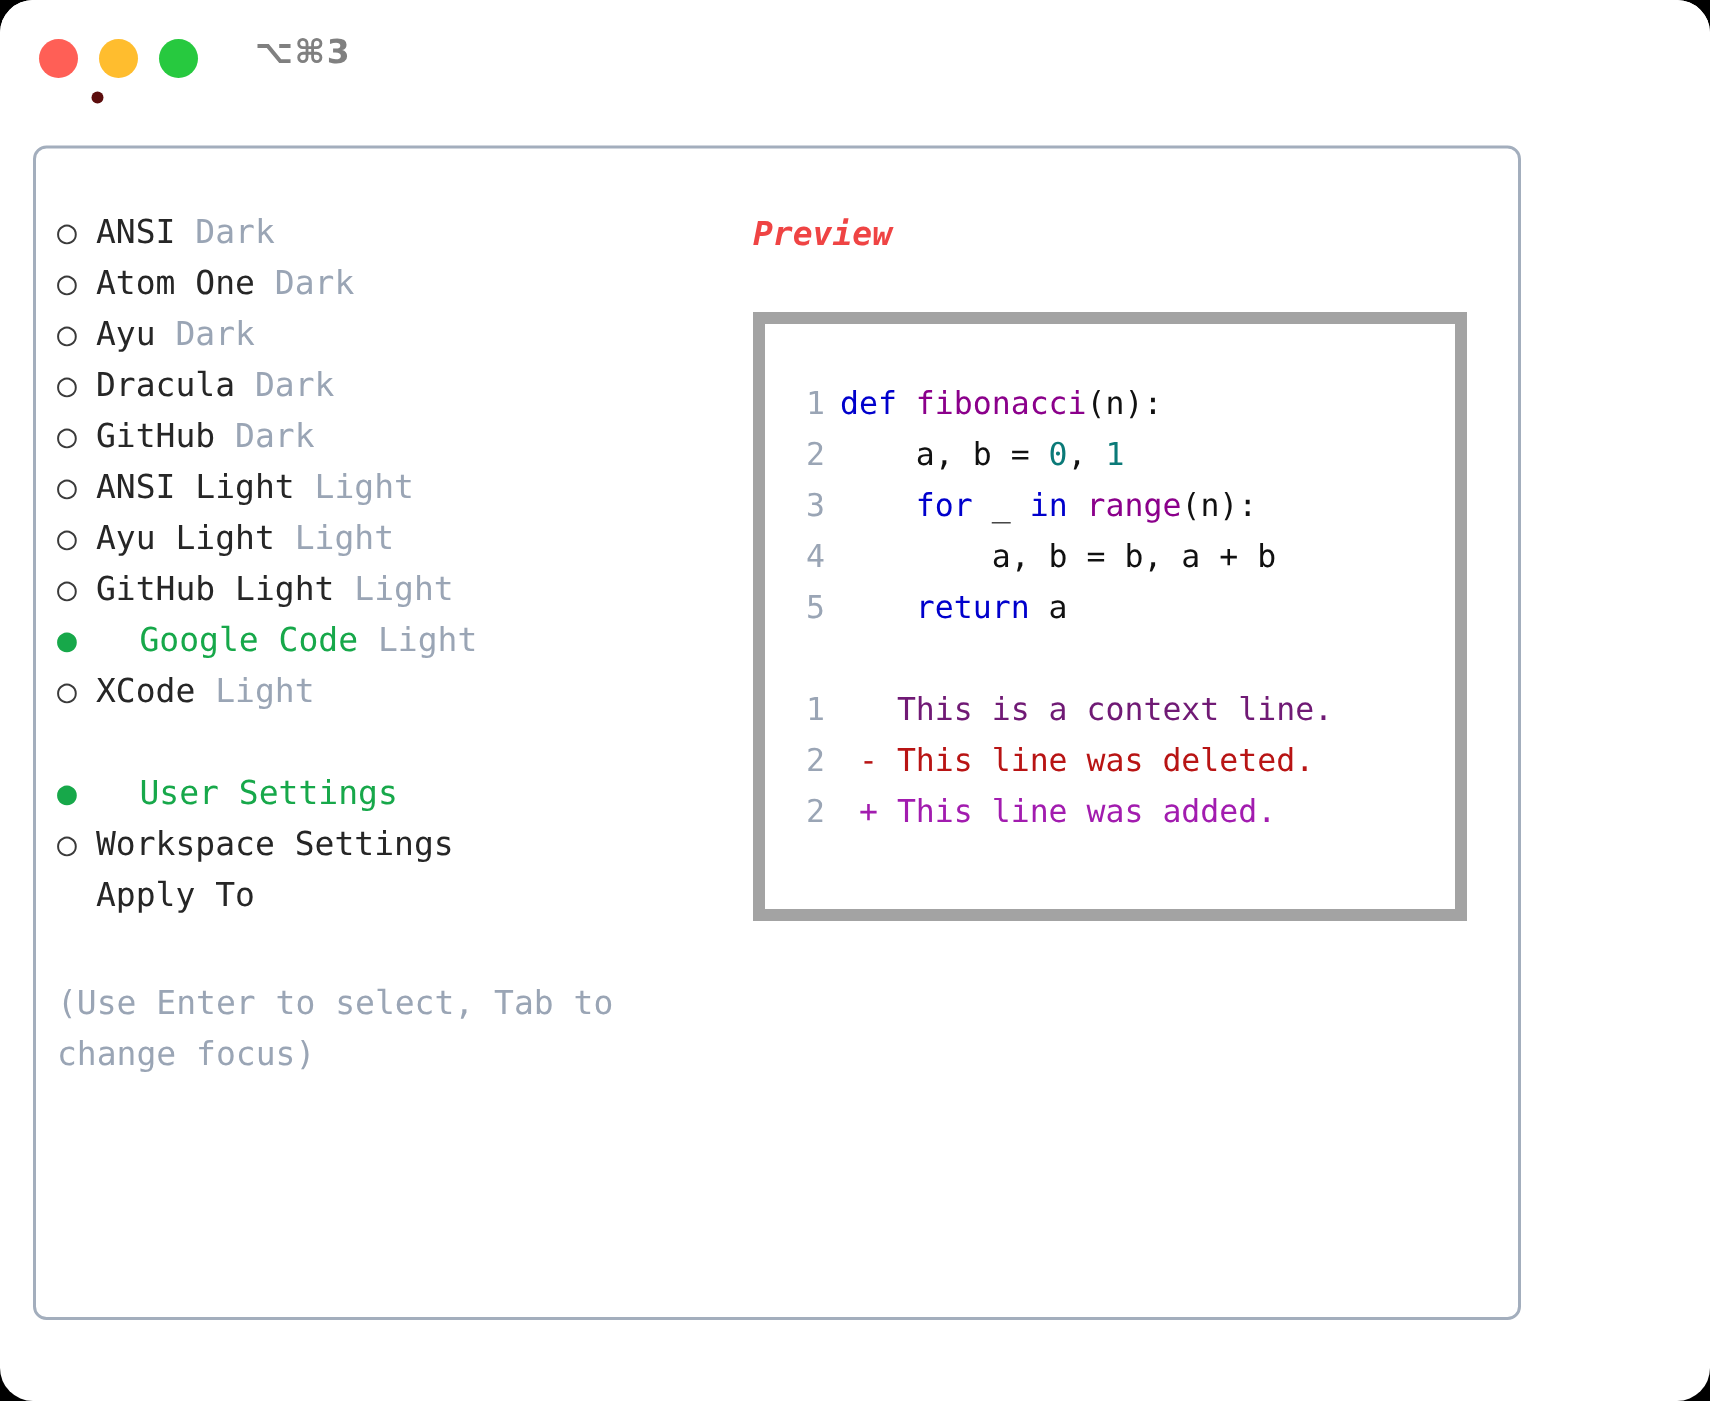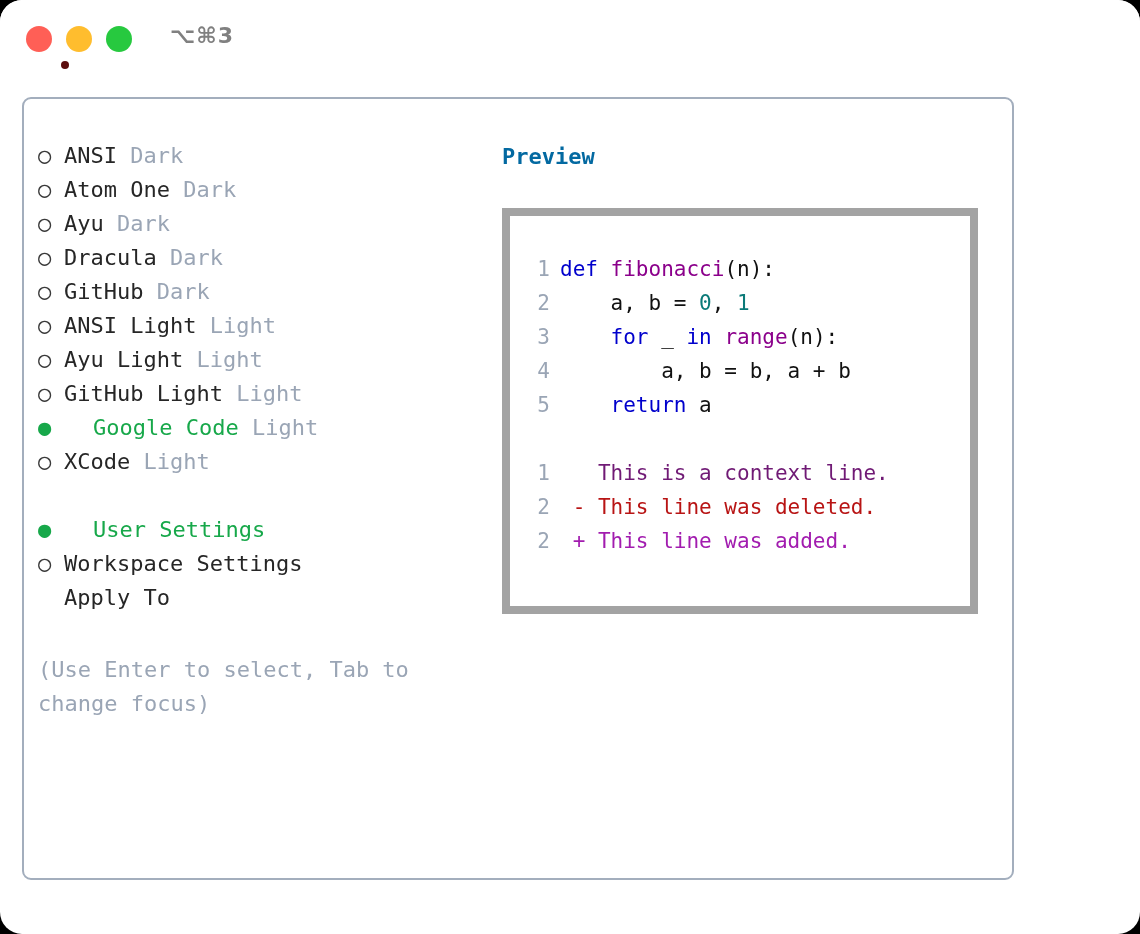--- a/index.html
+++ b/index.html
@@ -131,24 +131,25 @@
   
   #right-col {
     position: absolute;
     left: 478px;
     top: 40px;
     width: 500px;
   }
   #preview-title {
     font-size: 22px;
     font-weight: 700;
-    color: #0369a1;
+    color: #ef4444;
     height: 36px;
     line-height: 36px;
     white-space: pre;
+    font-style: italic;
   }
   #preview-box {
     margin-top: 33px;
     width: 476px;
     height: 406px;
     border: 8px solid #a3a3a3;
     background: #ffffff;
     box-sizing: border-box;
     padding: 36px 0 0 12px;
   }

